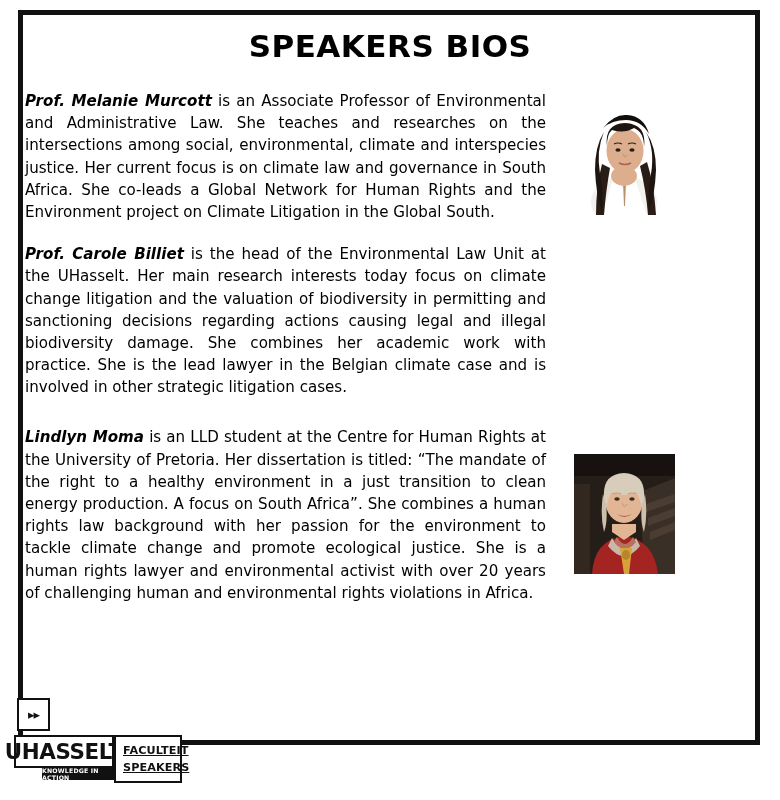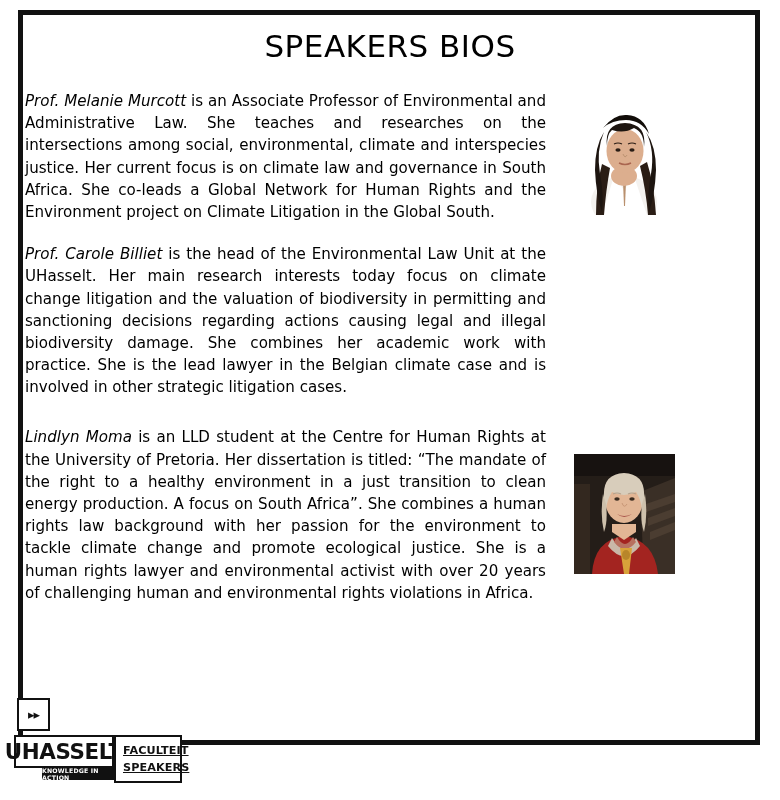--- a/index.html
+++ b/index.html
@@ -34,21 +34,21 @@
   }
 
   
   .title {
     position: absolute;
     left: 0;
     right: 0;
     top: 28px;
     text-align: center;
     font-size: 31px;
-    font-weight: normal;
+    font-weight: bold;
     letter-spacing: 0.5px;
     color: #000000;
     font-family: "DejaVu Sans", sans-serif;
   }
 
   
   .bios {
     position: absolute;
     left: 25px;
     top: 90px;
@@ -61,21 +61,21 @@
   .bio-text {
     width: 521px;
     text-align: justify;
     text-justify: inter-word;
     font-size: 15.1px;
     line-height: 1.47;
     color: #000000;
     hyphens: none;
   }
   .bio-text .who {
-    font-weight: normal;
+    font-weight: bold;
     font-style: italic;
     margin-top: 36px;
   }
   .bio-gap-1 { height: 20px; }
   .bio-gap-2 { height: 28px; }
 
   
   .photo {
     position: absolute;
     width: 101px;

